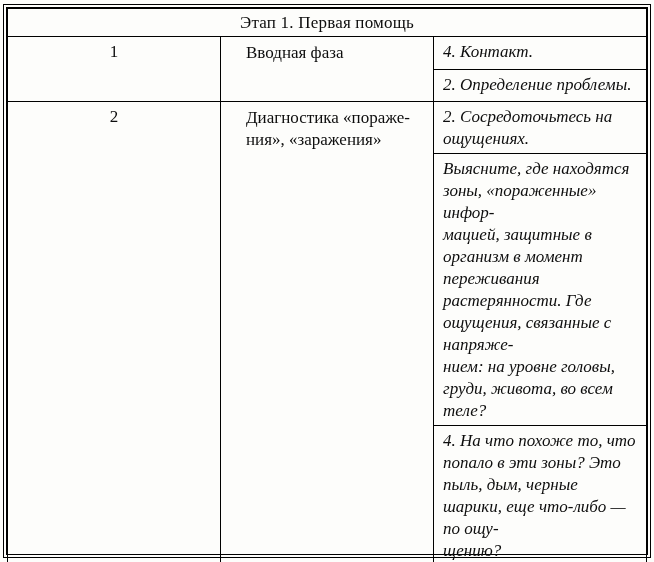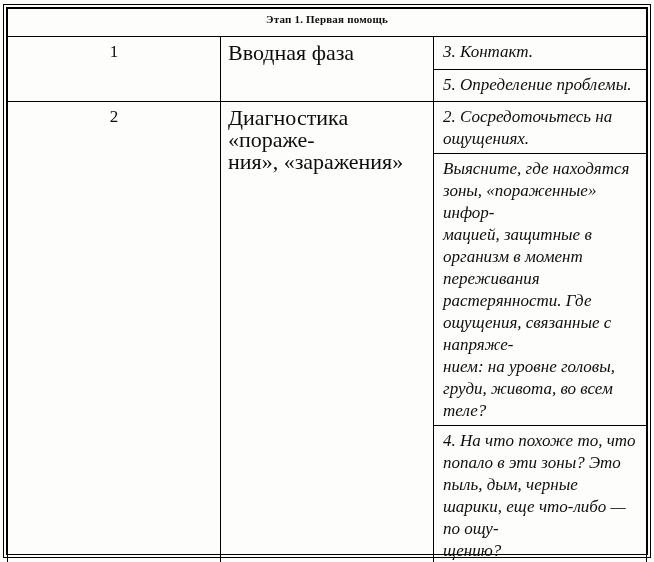--- a/index.html
+++ b/index.html
@@ -35,37 +35,37 @@
     height: 100%;
   }
   table.aid td {
     border: 1px solid #000;
     vertical-align: top;
     box-sizing: border-box;
     overflow: hidden;
   }
   td.title {
     text-align: center;
-    font-weight: bold;
-    font-size: 11px;
+    font-weight: normal;
+    font-size: 17px;
     padding: 4px 2px 3px 2px;
     vertical-align: middle;
     letter-spacing: 0.2px;
   }
   td.num {
     width: 28px;
     text-align: center;
     font-size: 17px;
     padding-top: 5px;
   }
   td.phase {
     width: 194px;
-    font-size: 22px;
+    font-size: 17px;
     line-height: 22px;
-    padding: 5px 4px 4px 7px;
+    padding: 5px 4px 4px 25px;
     white-space: pre-line;
     margin-top: 8px;
   }
   td.content {
     font-style: italic;
     font-size: 17px;
     line-height: 22px;
     padding: 4px 6px 3px 9px;
     white-space: pre-line;
   }
@@ -77,24 +77,24 @@
   <div class="table-frame">
     <table class="aid">
       <tbody>
           <tr style="height:28px;">
         <td class="title" colspan="3">Этап 1. Первая помощь</td>
       </tr>
 
       <tr style="height:33px;">
         <td class="num" rowspan="2">1</td>
         <td class="phase" rowspan="2">Вводная фаза</td>
-        <td class="content">3. Контакт.</td>
+        <td class="content">4. Контакт.</td>
       </tr>
       <tr style="height:32px;">
-        <td class="content">5. Определение проблемы.</td>
+        <td class="content">2. Определение проблемы.</td>
       </tr>
 
       <tr style="height:35px;">
         <td class="num" rowspan="4">2</td>
         <td class="phase" rowspan="4">Диагностика «пораже-
 ния», «заражения»</td>
         <td class="content">2. Сосредоточьтесь на ощущениях.</td>
       </tr>
       <tr style="height:100px;">
         <td class="content">Выясните, где находятся зоны, «пораженные» инфор-

